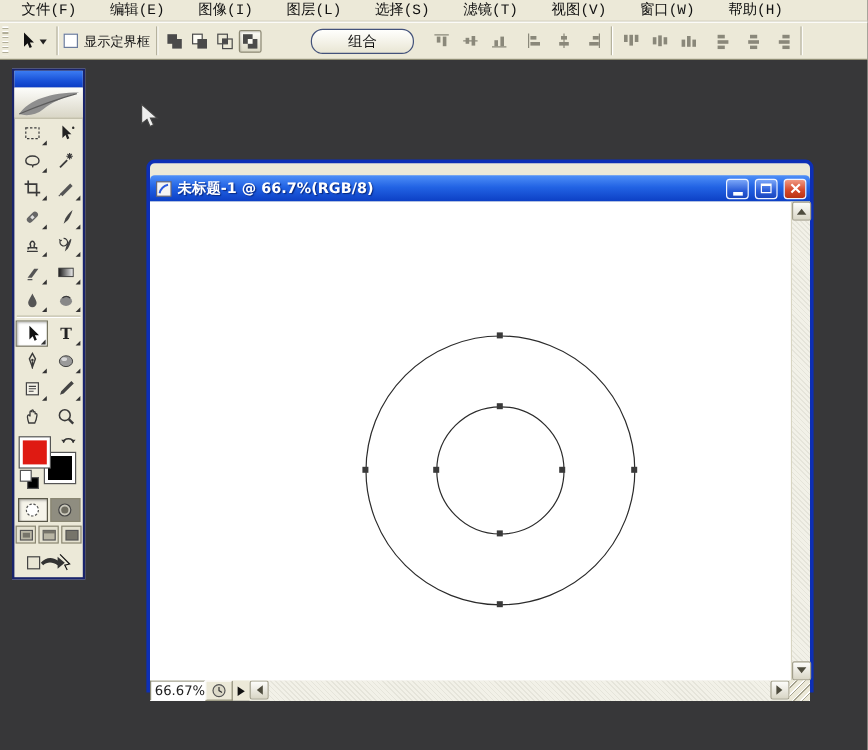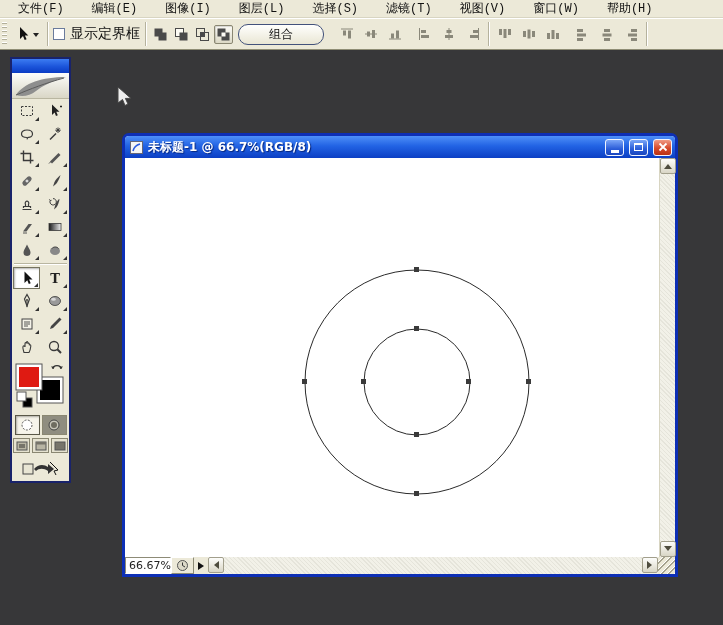--- a/index.html
+++ b/index.html
@@ -15,28 +15,28 @@
   
   .optionsbar { position:absolute; left:0; top:18px; width:723px; height:32px;
     background:#ece9d8; border-top:1px solid #fff; border-bottom:1px solid #8f8d75;
     display:flex; align-items:center; padding:0 2px; gap:5px; }
   .grip { width:5px; height:24px;
     background:repeating-linear-gradient(180deg,#fff 0 1px,#b2af99 1px 2px,#ece9d8 2px 4px); }
   .sep { width:1px; height:24px; background:#b5b29d; box-shadow:1px 0 0 #fff; }
   .opt-tool { width:30px; height:24px; display:flex; align-items:center; justify-content:center; gap:2px; }
   .caret-down { width:0; height:0; border:3px solid transparent; border-top:4px solid #222; margin-top:4px; }
   .checkbox { width:12px; height:12px; background:#fff; border:1px solid #6a7b9c; }
-  .opt-label { font-size:14px; color:#111; white-space:nowrap; }
+  .opt-label { font-size:11px; color:#111; white-space:nowrap; }
   .combine-group { display:flex; gap:2px; align-items:center; }
   .combine-btn { width:19px; height:19px; display:flex; align-items:center; justify-content:center; }
   .combine-btn.active { border:1px solid #8a8772; border-radius:2px;
     background:linear-gradient(180deg,#fdfcf8,#dcd9c6); box-shadow:inset 1px 1px 1px rgba(0,0,0,.15); }
   .combo-btn { width:86px; height:21px; border:1px solid #43527b; border-radius:10px;
     background:linear-gradient(180deg,#fffffd,#e9e6d4); font-size:12px; color:#111;
-    display:flex; align-items:center; justify-content:center; }
+    display:flex; align-items:center; justify-content:center;margin-left:36px; }
   .align-group { display:flex; gap:3px; align-items:center; }
   .align-btn { width:21px; height:21px; display:flex; align-items:center; justify-content:center; }
 
   
   .toolbox { position:absolute; left:10px; top:57px; width:61px;
     background:#ece9d8; border:2px solid #19236b; }
   .tb-title { height:14px; background:linear-gradient(180deg,#3c7cf2 0%,#1b54da 55%,#0a3bc4 100%); }
   .tb-logo { height:26px; background:linear-gradient(180deg,#fdfdfb,#d9d6c6);
     display:flex; align-items:center; justify-content:center; border-bottom:1px solid #b9b6a1; }
   .tool-grid { display:grid; grid-template-columns:1fr 1fr; gap:1px; padding:1px 1px; }
@@ -53,21 +53,21 @@
   .screen-row { display:flex; gap:2px; justify-content:center; padding:2px 0; }
   .screen-btn { width:17px; height:15px; border:1px solid #8a8772; background:#e5e2d0; display:flex; align-items:center; justify-content:center; }
   .ir-row { display:flex; justify-content:center; padding:3px 0 4px; }
   .ir-btn { width:44px; height:19px; display:flex; align-items:center; justify-content:center; }
 
   
   .window { position:absolute; left:122px; top:133px; width:556px; height:444px;
     background:#ece9d8; border:3px solid #0d2fb5; border-radius:7px 7px 0 0; }
   .titlebar { height:22px; border-radius:4px 4px 0 0; padding:0 3px 0 4px; gap:4px;
     background:linear-gradient(180deg,#4f90f8 0%,#2263e4 45%,#0c3fc4 100%);
-    display:flex; align-items:center; }
+    display:flex; align-items:center;margin-top:10px; }
   .title-text { flex:1; color:#fff; font-weight:bold; font-size:12px; white-space:nowrap;
     text-shadow:1px 1px 1px #06267d; overflow:hidden; }
   .winbtn { width:19px; height:17px; border:1px solid #f0f4ff; border-radius:3px;
     display:flex; align-items:center; justify-content:center; margin-left:1px; }
   .btn-blue { background:linear-gradient(180deg,#7aa6f8 0%,#2a5cd8 60%,#1a46be 100%); }
   .btn-red  { background:linear-gradient(180deg,#f09a84 0%,#d64a2c 55%,#b93213 100%); }
   .min-glyph { width:8px; height:3px; background:#fff; margin-top:8px; }
   .max-glyph { width:9px; height:8px; border:1px solid #fff; border-top:2px solid #fff; }
 
   .content { display:flex; height:399px; }

